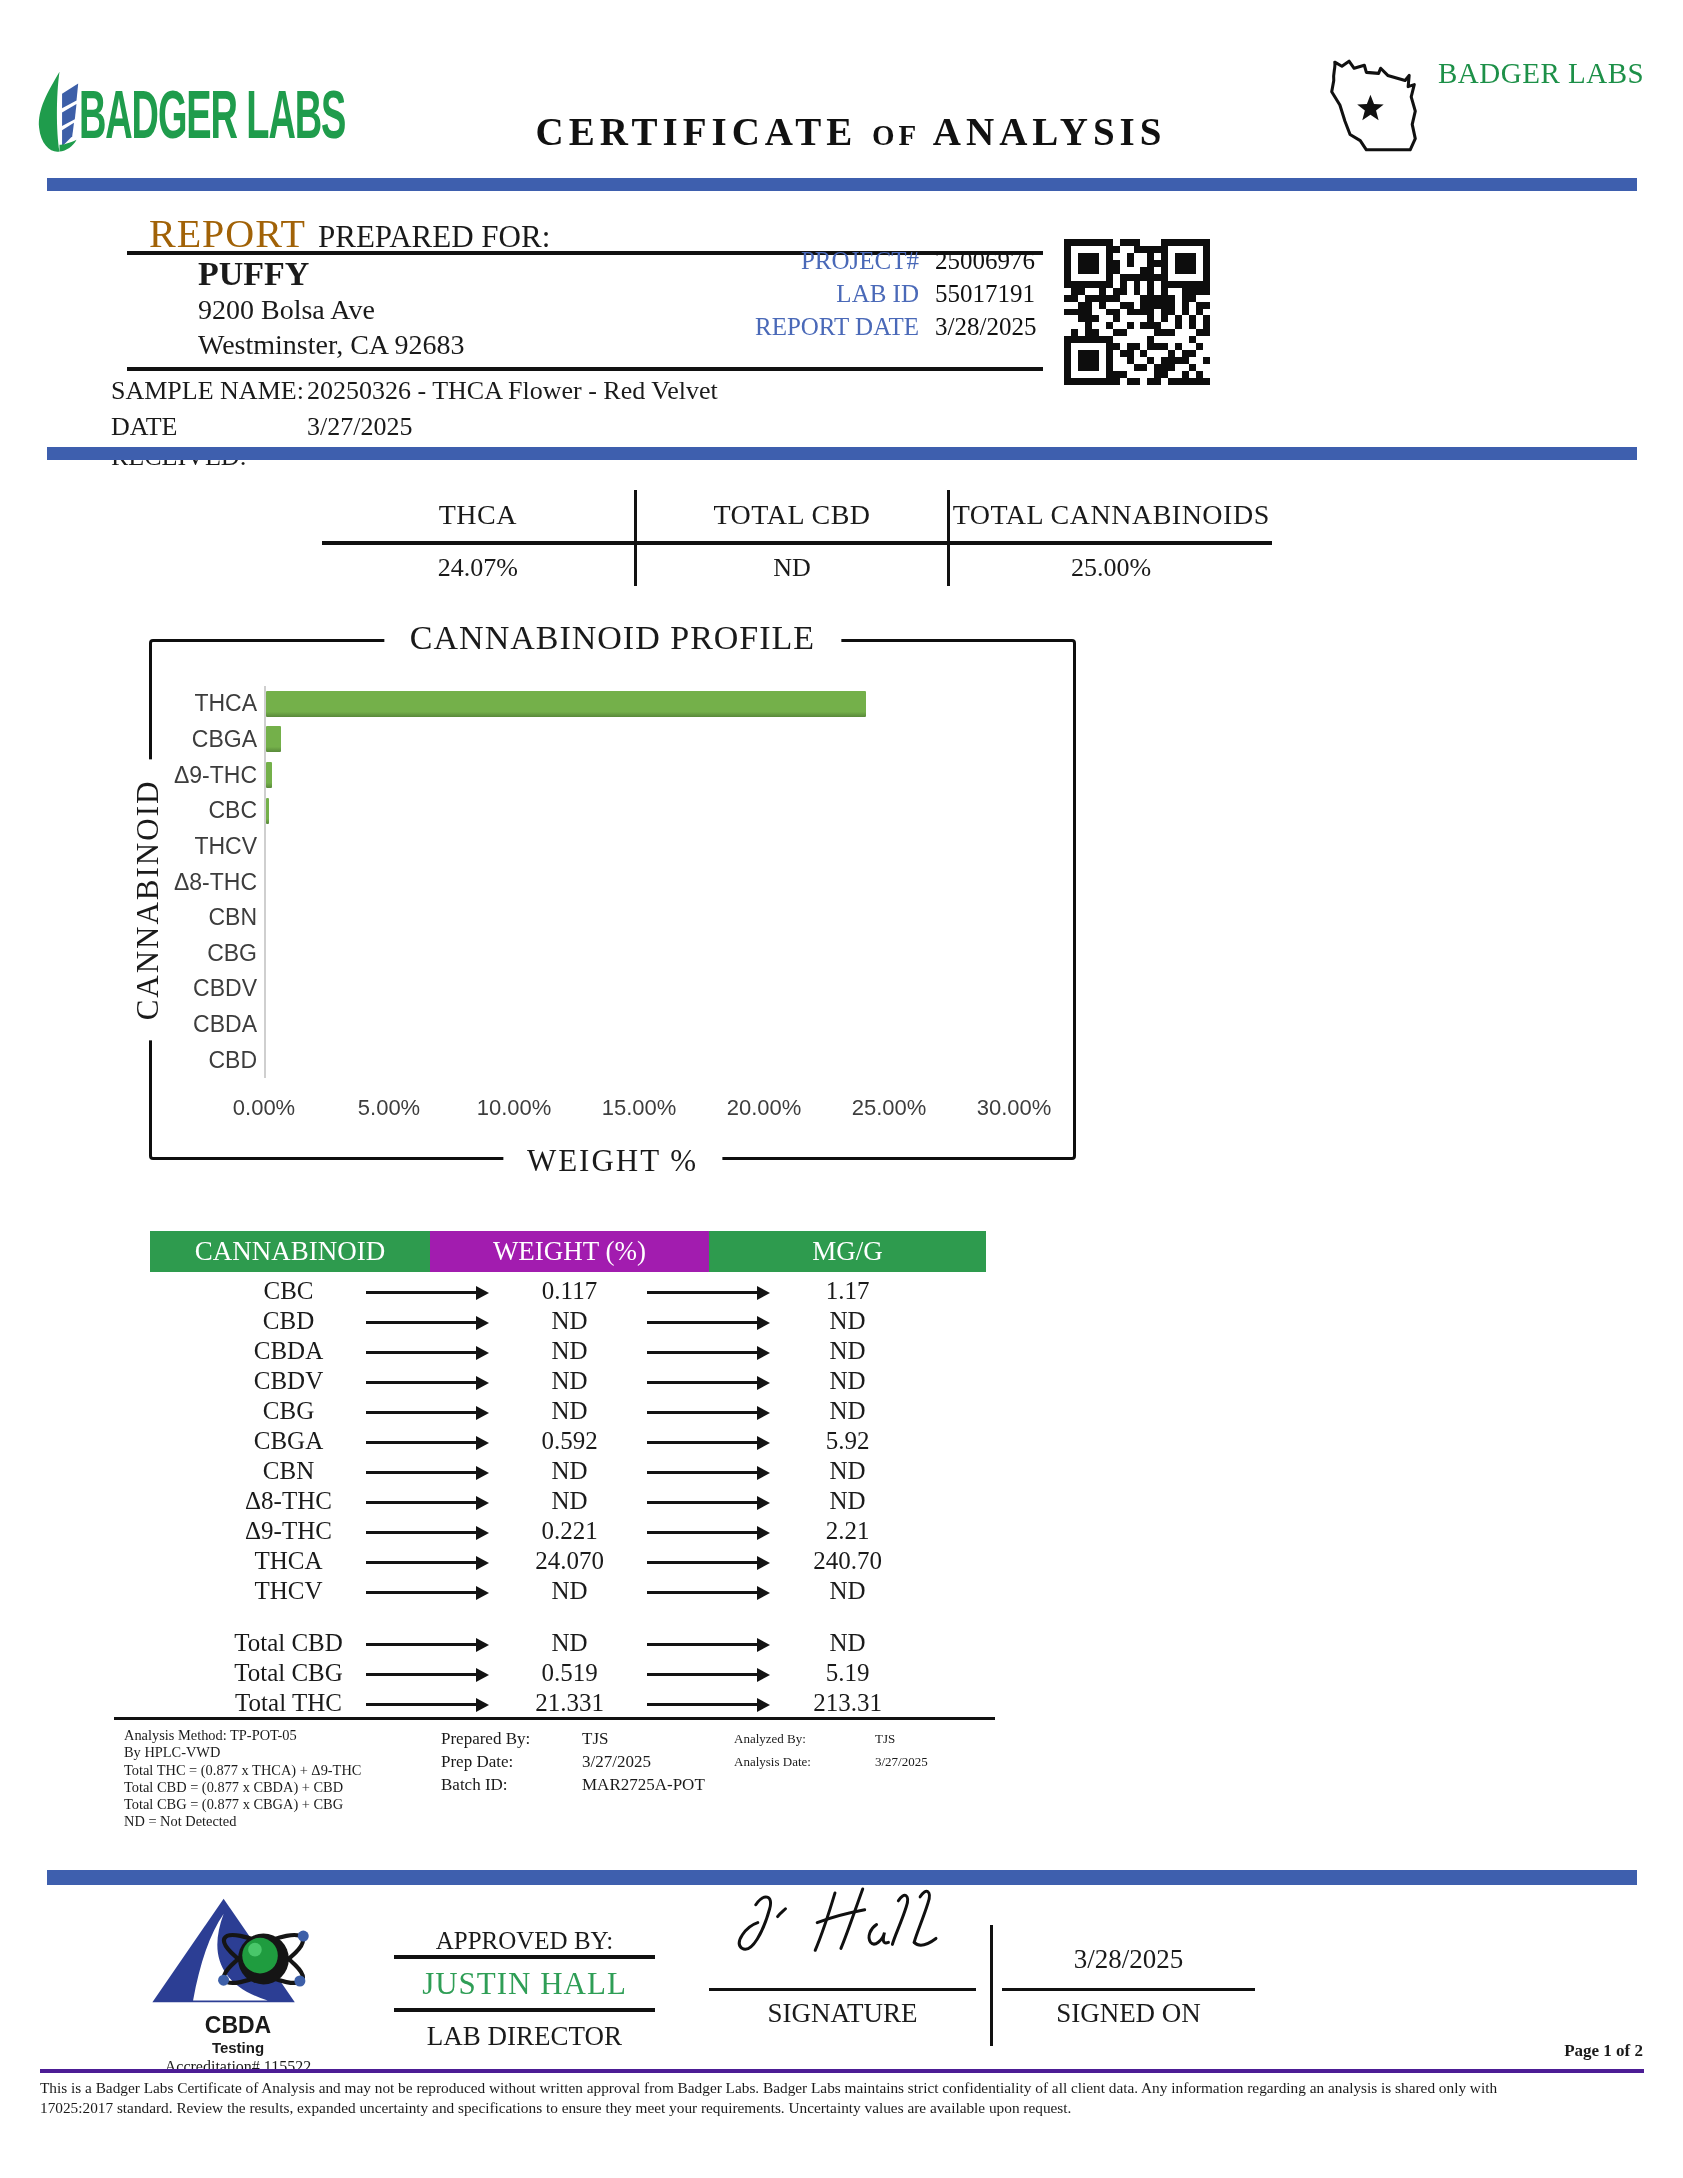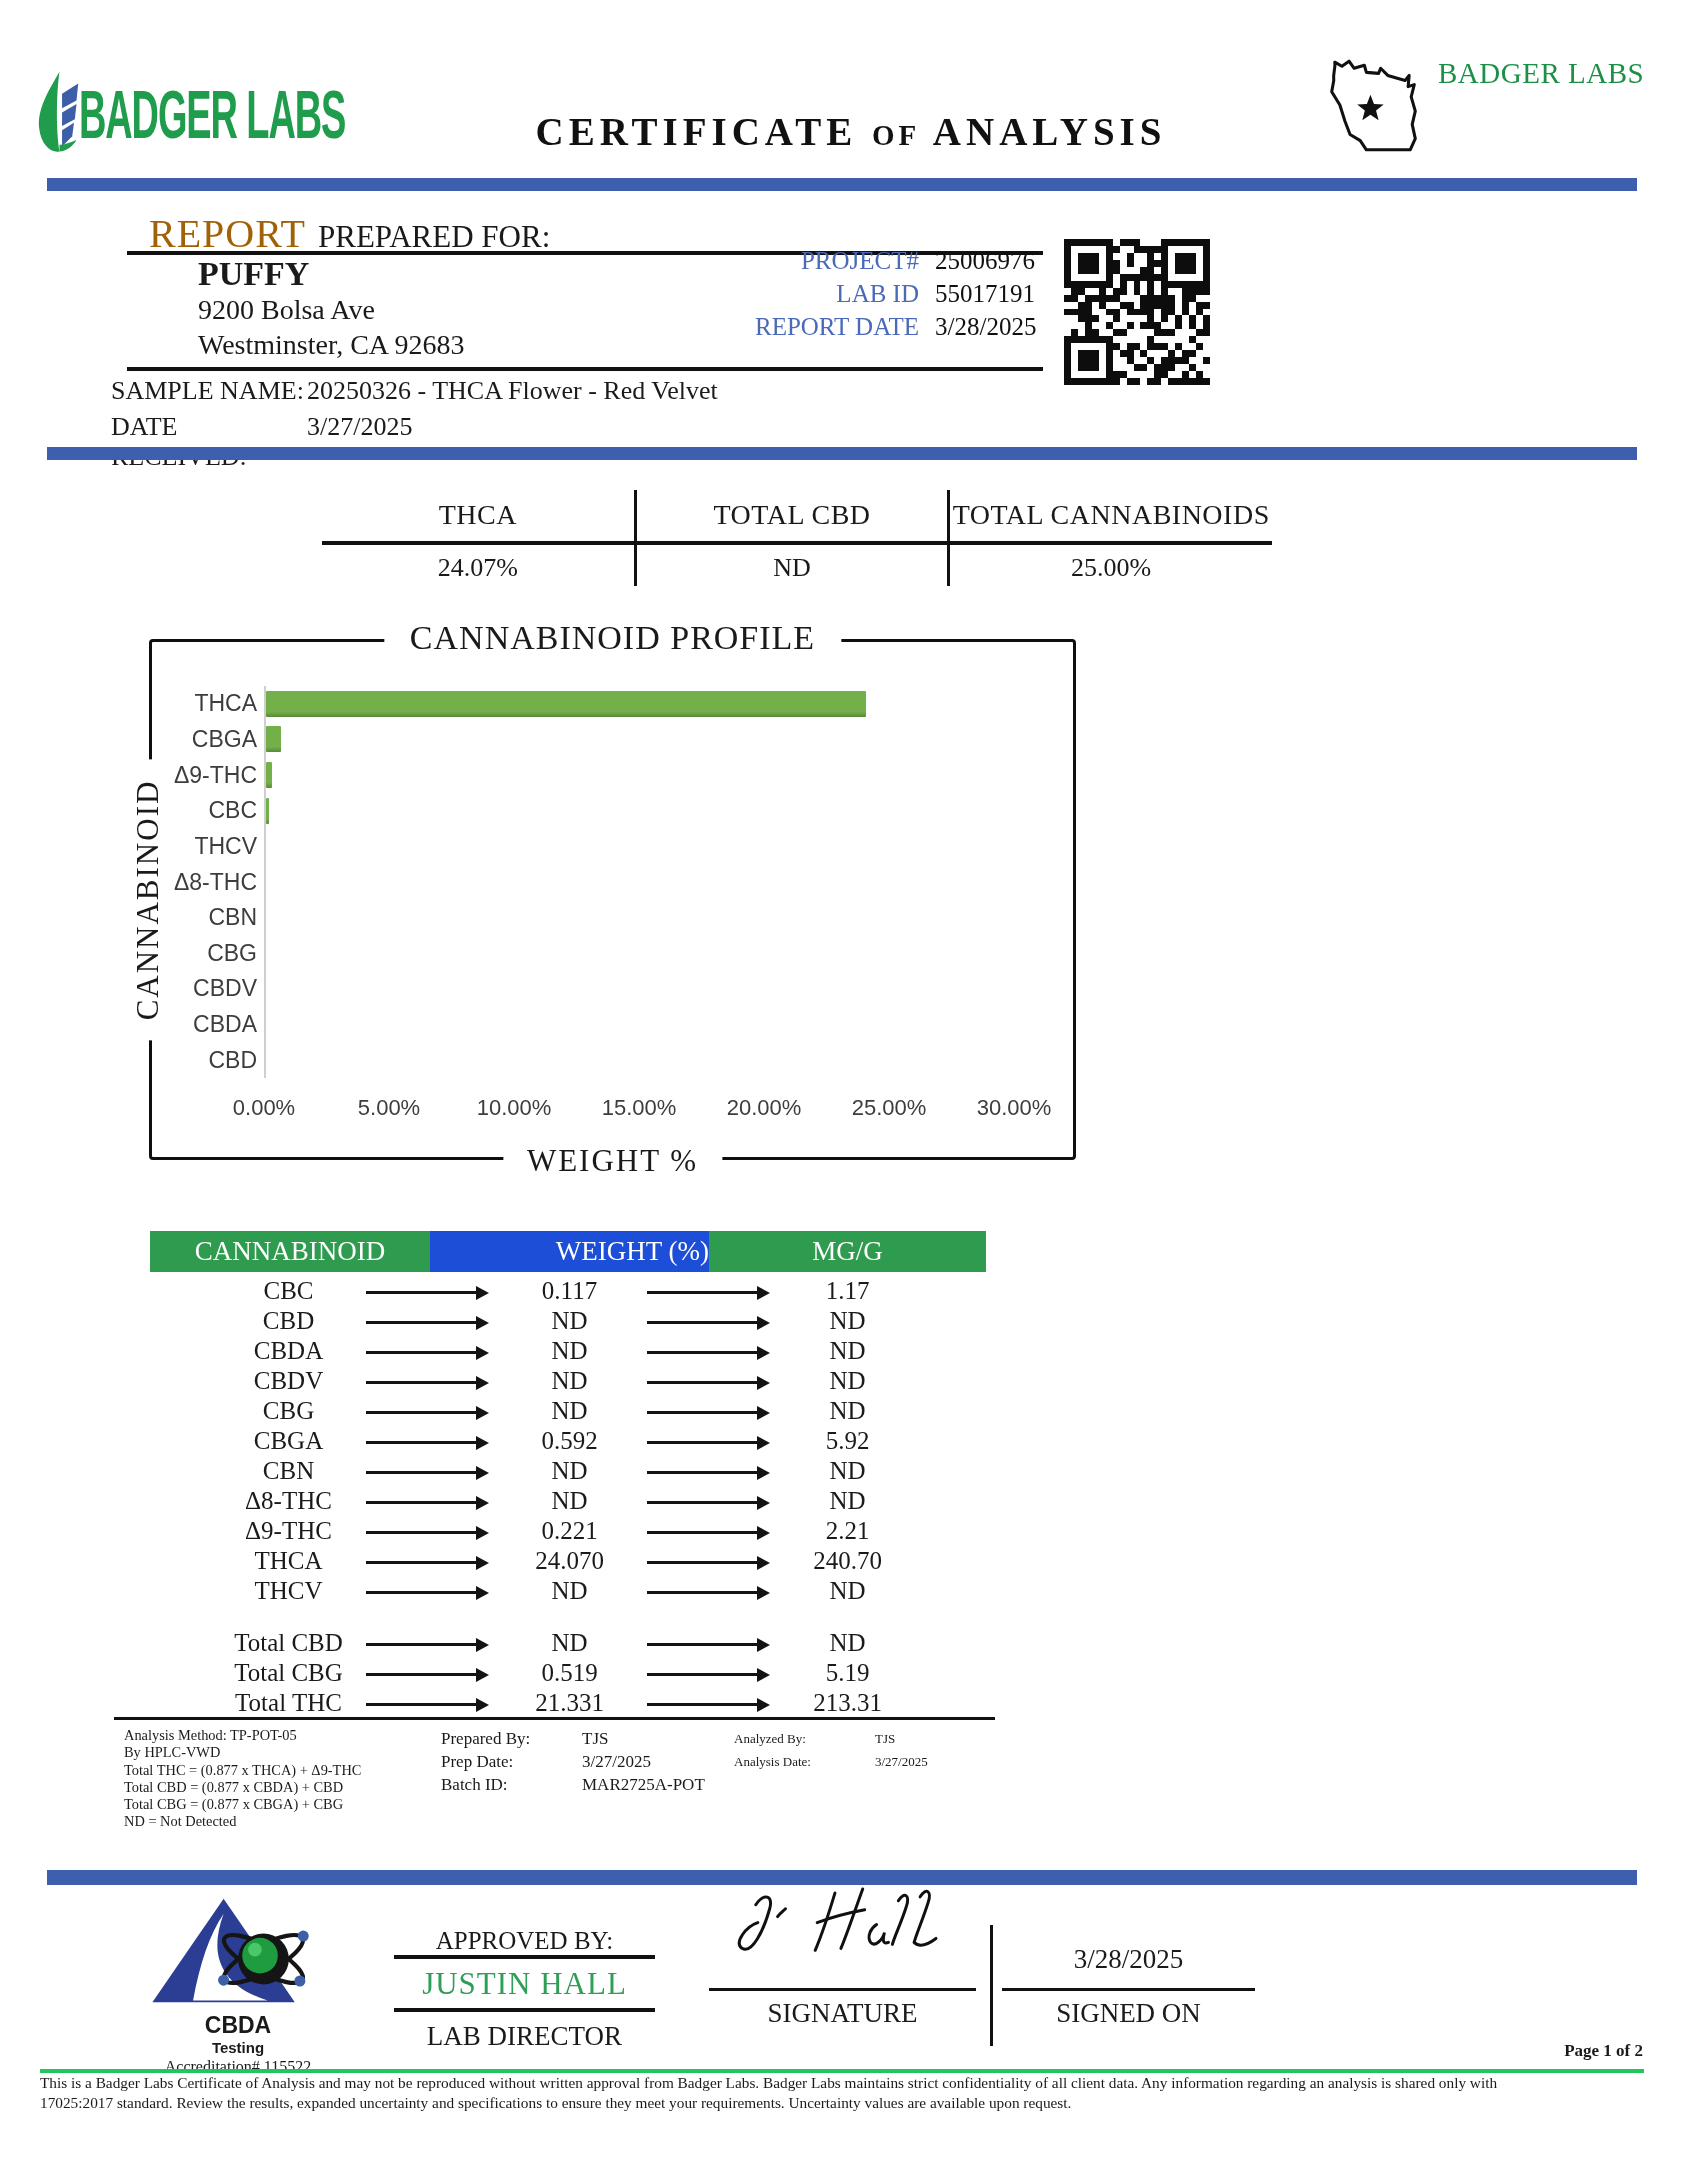--- a/index.html
+++ b/index.html
@@ -113,22 +113,22 @@
   .signature-svg{position:absolute;left:718px;top:1883px;width:233px;height:99px;}
   .sig-line{position:absolute;left:709px;top:1988px;width:267px;height:3px;background:#111;}
   .sig-label{position:absolute;left:709px;top:1998px;width:267px;text-align:center;font-size:27px;}
   .vline{position:absolute;left:990px;top:1925px;width:3px;height:121px;background:#111;}
   .signed-date{position:absolute;left:1002px;top:1944px;width:253px;text-align:center;font-size:27px;}
   .date-line{position:absolute;left:1002px;top:1988px;width:253px;height:3px;background:#111;}
   .signed-label{position:absolute;left:1002px;top:1998px;width:253px;text-align:center;font-size:27px;}
   .page-num{position:absolute;left:1445px;top:2041px;width:198px;text-align:right;font-size:17px;font-weight:bold;}
 
   
-  .footer{position:absolute;left:40px;top:2069px;width:1604px;border-top:4px solid #22c55e;
-      }
+  .footer{position:absolute;left:40px;top:2069px;width:1604px;border-top:4px solid #4c1d95;
+      padding-top:5px;}
   .footer-line{font-size:15.3px;line-height:20px;color:#1a1a1a;white-space:nowrap;}
 </style>
 </head>
 <body>
 
 <div class="page">
 
   <svg class="leaf-logo" viewBox="0 0 60 100">
     <path d="M30,2 C16,26 4,46 6,68 C8,88 20,98 30,96 C26,72 26,30 30,2 Z" fill="#1f9c4c"></path>
     <path d="M33,28 L52,16 L50,36 L33,45 Z" fill="#3d5fa8"></path>
@@ -691,21 +691,21 @@
         <div class="xtick" style="left: 66.6667%;">20.00%</div>
         <div class="xtick" style="left: 83.3333%;">25.00%</div>
         <div class="xtick" style="left: 100%;">30.00%</div>
       </div>
     <div class="chart-xlabel">WEIGHT %</div>
   </div>
 
   <div class="ctable">
     <div class="thead">
         <div class="thcell" style="background: rgb(46, 155, 78);">CANNABINOID</div>
-        <div class="thcell" style="background: #1d4ed8; text-align: right;">WEIGHT (%)</div>
+        <div class="thcell" style="background: #a21caf;">WEIGHT (%)</div>
         <div class="thcell" style="background: rgb(46, 155, 78);">MG/G</div>
       </div>
     <div class="tbody">
         <div class="trow">
           <div class="tname">CBC</div>
           <div class="arr a1"></div>
           <div class="tval1">0.117</div>
           <div class="arr a2"></div>
           <div class="tval2">1.17</div>
         </div>

